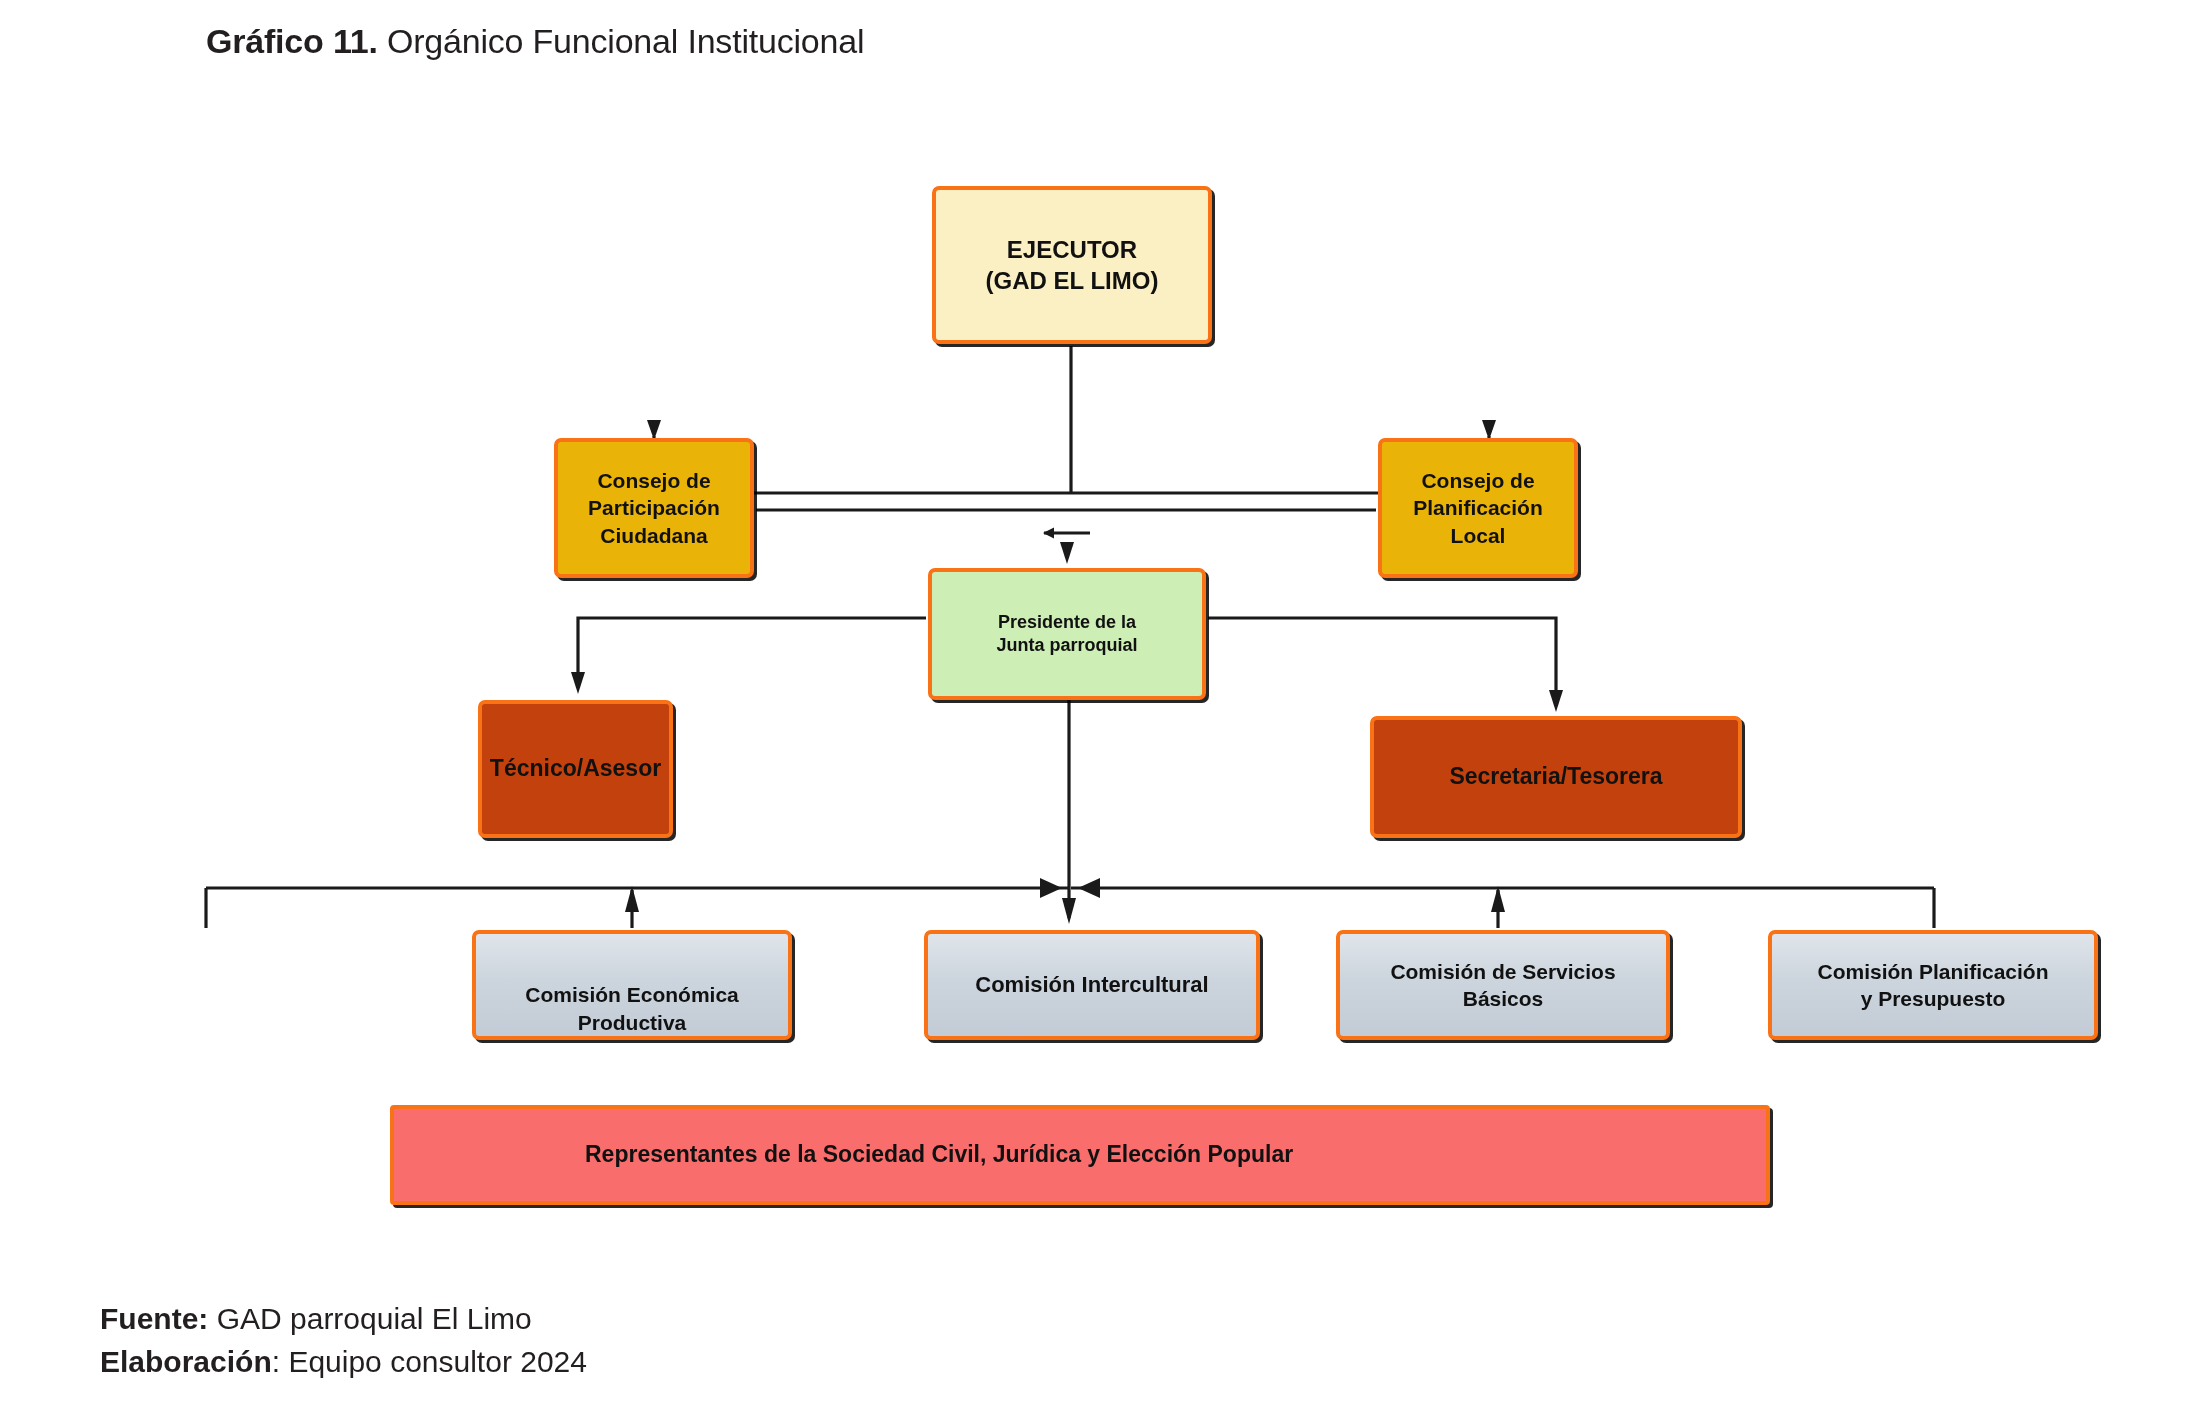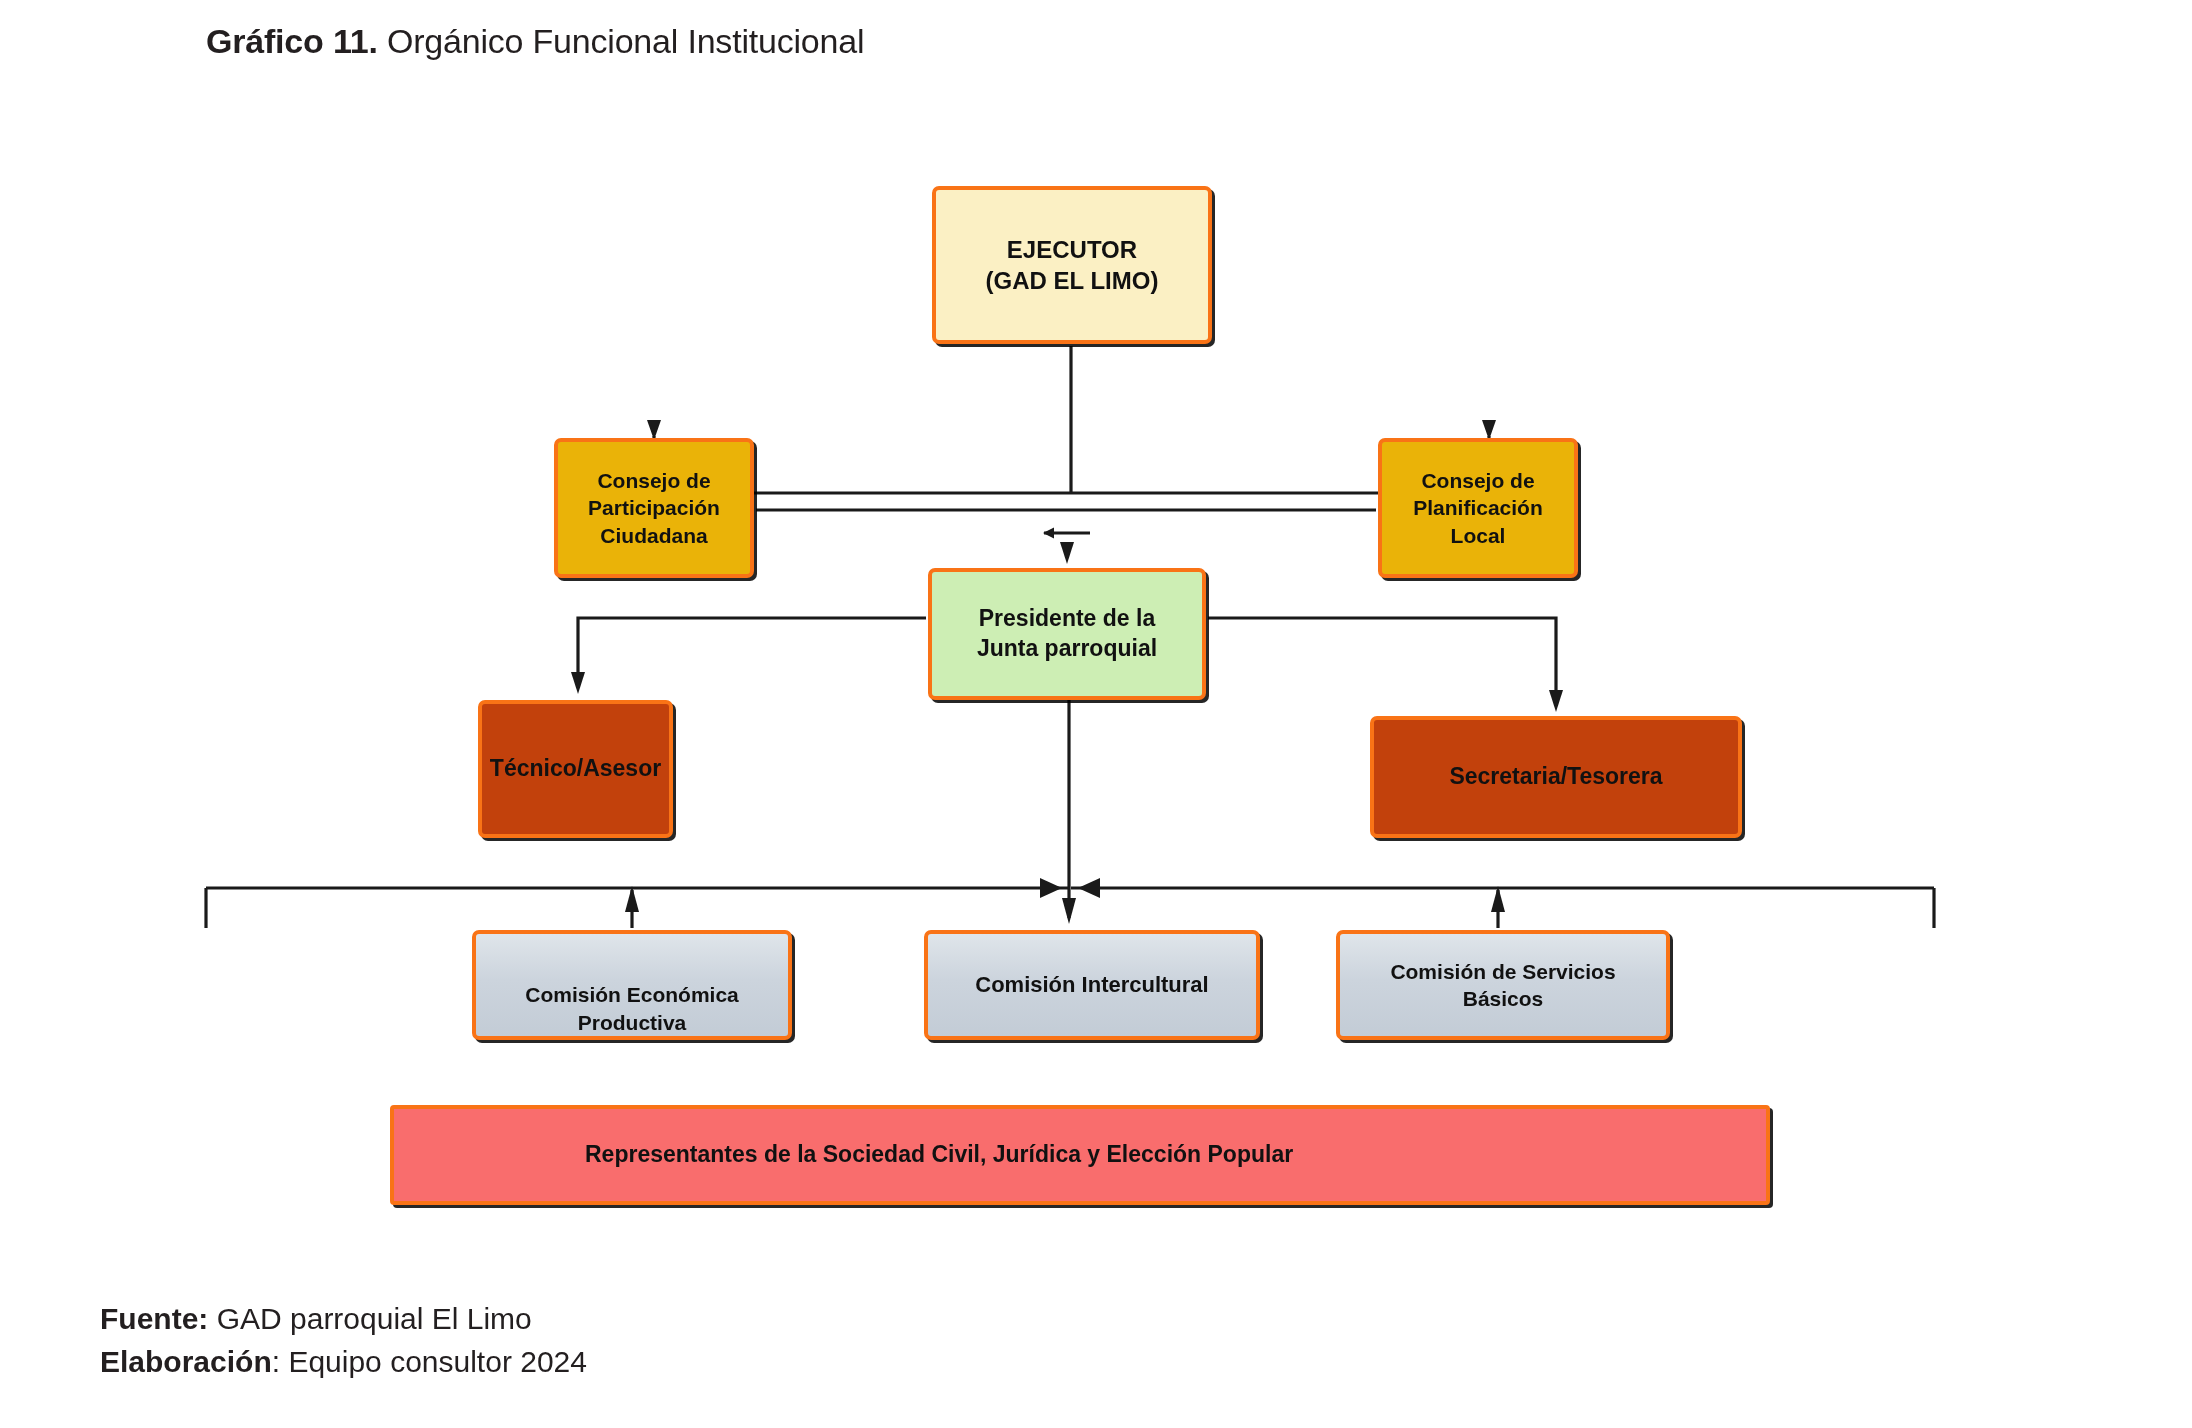--- a/index.html
+++ b/index.html
@@ -92,21 +92,21 @@
   #node-consejo-participacion {
     left: 554px;  top: 438px;  width: 200px;  height: 140px;
     font-size: 21px;
   }
   #node-consejo-planificacion {
     left: 1378px; top: 438px;  width: 200px;  height: 140px;
     font-size: 21px;
   }
   #node-presidente {
     left: 928px;  top: 568px;  width: 278px;  height: 132px;
-    font-size: 23px;
+    font-size: 18px;
     justify-content: center;
   }
   #node-tecnico {
     left: 478px;  top: 700px;  width: 195px;  height: 138px;
     font-size: 23px;
   }
   #node-tecnico .node-label {
     white-space: nowrap;
     padding: 0;
   }
@@ -265,20 +265,24 @@
 
   <div class="node n-gray" id="node-com-intercultural">
     <span class="node-label">Comisión Intercultural</span>
   </div>
 
   <div class="node n-gray" id="node-com-servicios">
     <span class="node-label">Comisión de Servicios
 Básicos</span>
   </div>
 
+  <div class="node n-gray" id="node-com-planificacion">
+    <span class="node-label">Comisión Planificación
+y Presupuesto</span>
+  </div>
 
   <div class="node n-red" id="node-representantes">
     <span class="node-label">Representantes de la Sociedad Civil, Jurídica y Elección Popular</span>
   </div>
 
 </div>
 
 <div id="footer-block">
   <div class="f-line">
     <span class="f-strong">Fuente:</span><span class="f-rest"> GAD parroquial El Limo</span>

